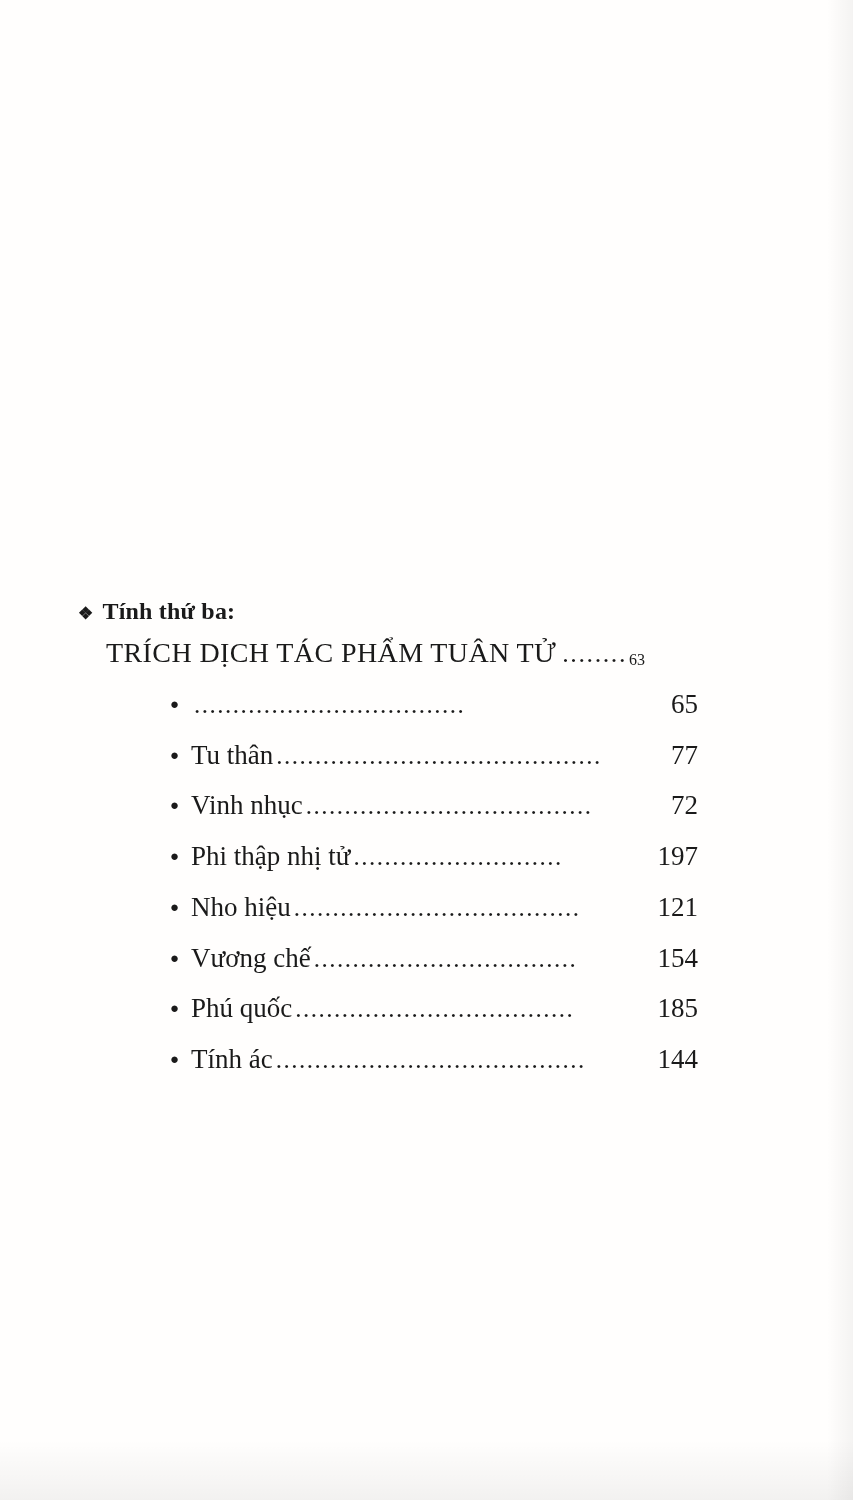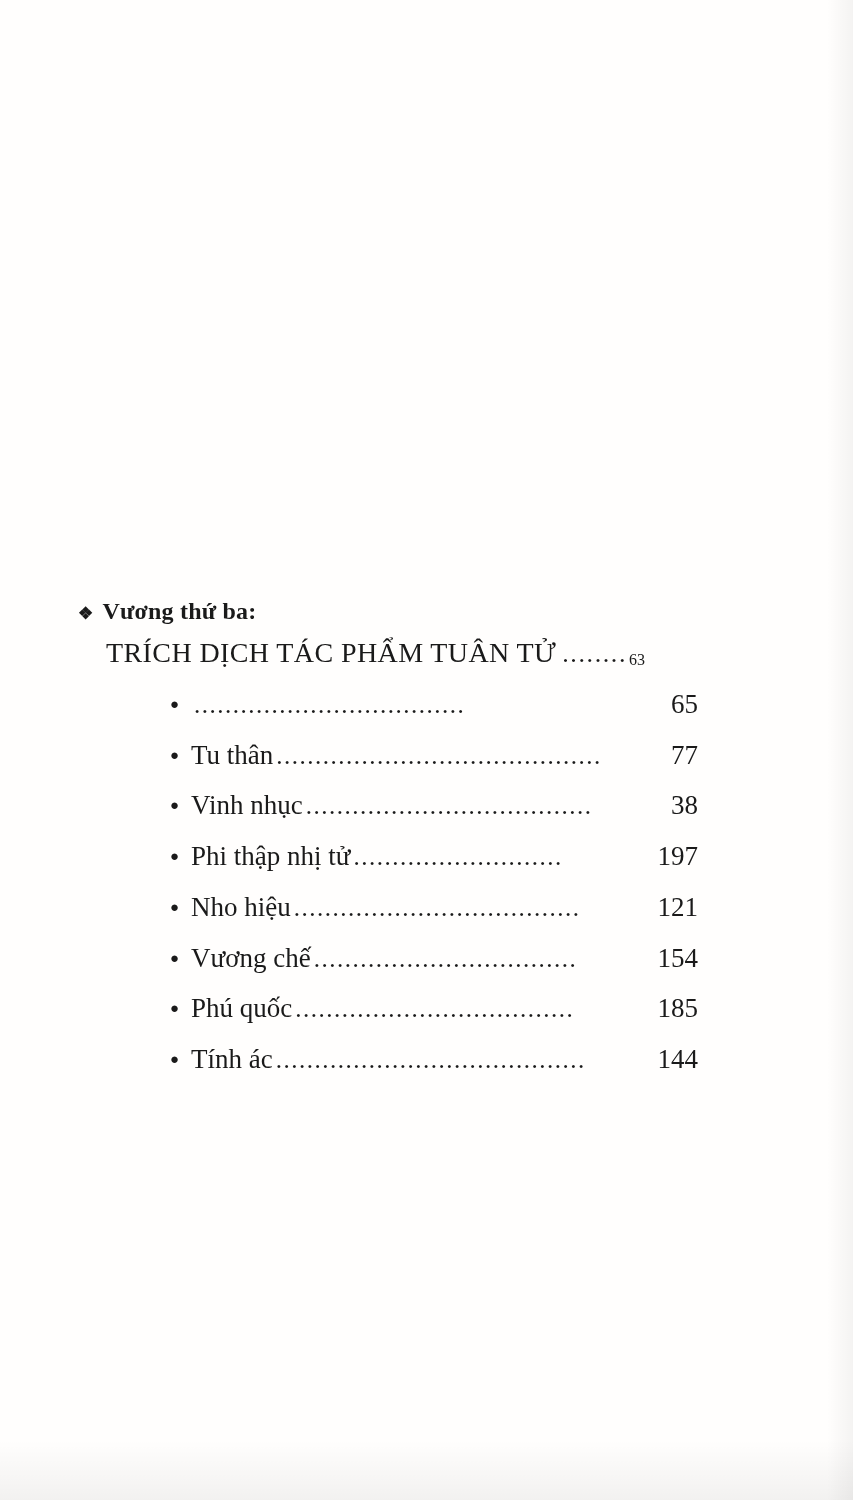--- a/index.html
+++ b/index.html
@@ -121,21 +121,21 @@
 </style>
 </head>
 <body>
 
 <div class="page">
 
   <div class="toc">
 
     <div class="part-heading">
       <span class="part-bullet">❖</span>
-      <span>Vương thứ ba:</span>
+      <span>Tính thứ ba:</span>
     </div>
 
     <div class="part-title-row">
       <span class="title">TRÍCH DỊCH TÁC PHẨM TUÂN TỬ</span>
       <span class="leader">........</span>
       <span class="pagenum">63</span>
     </div>
 
     <div class="entry">
       <span class="dot">●</span>
@@ -147,21 +147,21 @@
       <span class="dot">●</span>
       <span class="label">Tu thân</span>
       <span class="leader">..........................................</span>
       <span class="pagenum">77</span>
     </div>
 
     <div class="entry">
       <span class="dot">●</span>
       <span class="label">Vinh nhục</span>
       <span class="leader">.....................................</span>
-      <span class="pagenum">38</span>
+      <span class="pagenum">72</span>
     </div>
 
     <div class="entry">
       <span class="dot">●</span>
       <span class="label">Phi thập nhị tử</span>
       <span class="leader">...........................</span>
       <span class="pagenum">197</span>
     </div>
 
     <div class="entry">

